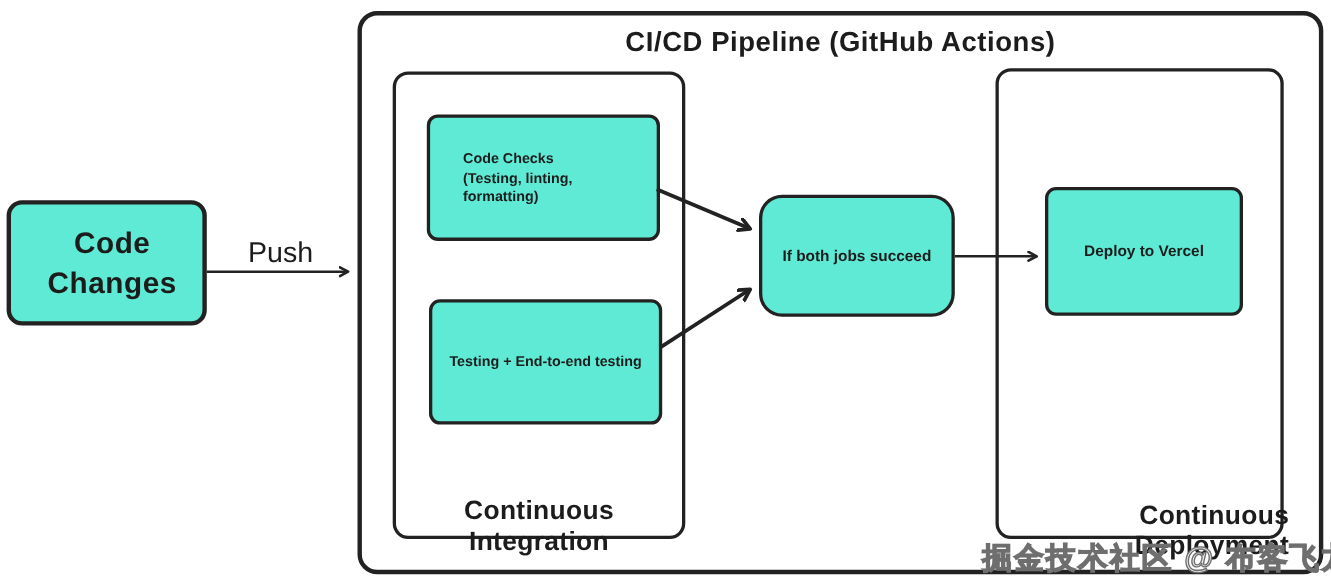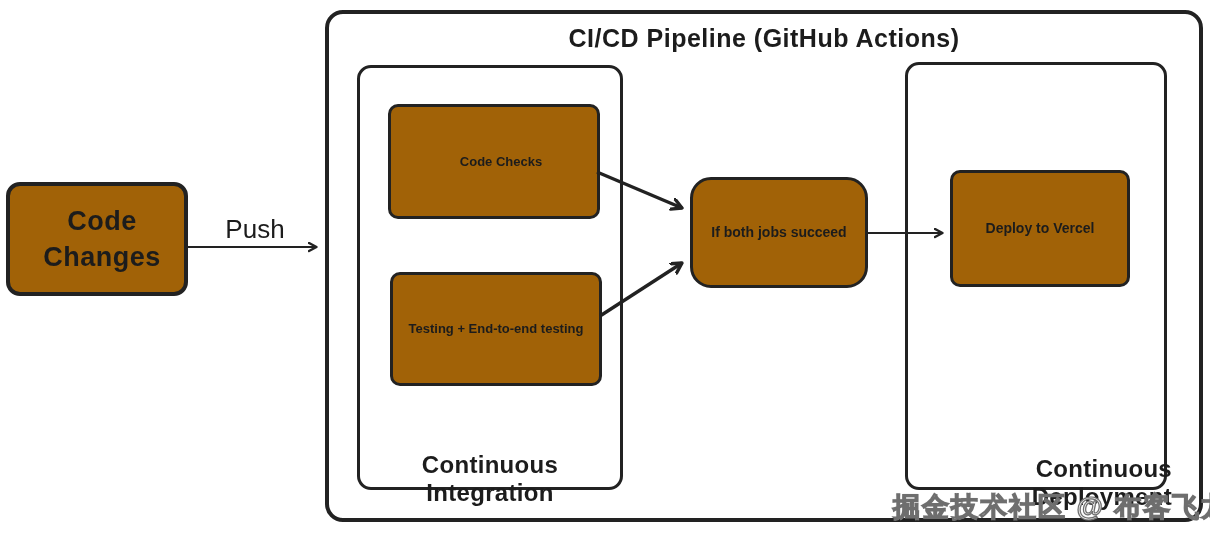--- a/index.html
+++ b/index.html
@@ -1,21 +1,21 @@
 <!DOCTYPE html>
 <html><head>
 <meta charset="utf-8">
 <style>
   html,body{margin:0;padding:0;background:#ffffff;}
   #canvas{
     position:relative;width:1210px;height:534px;background:#ffffff;
     font-family:"Liberation Sans",sans-serif;color:#1c1c1c;overflow:hidden;
   }
   .box{
-    position:absolute;background:#a16207;border:3px solid #222222;
+    position:absolute;background:#5eead4;border:3px solid #222222;
     border-radius:10px;display:flex;align-items:center;justify-content:center;
     box-sizing:border-box;
   }
   .container-box{background:transparent;}
   .node-label{font-weight:bold;text-align:center;line-height:1.35;}
   #code-changes{left:6px;top:182px;width:182px;height:114px;border-width:4px;border-radius:14px;}
   #code-changes .node-label{font-size:27px;letter-spacing:0.5px;padding-left:10px;}
   #outer-box{left:325px;top:10px;width:878px;height:512px;border-width:4px;border-radius:18px;}
   #pipeline-title{
     position:absolute;left:325px;top:24px;width:878px;text-align:center;
@@ -63,20 +63,21 @@
 
   <div class="box container-box" id="outer-box"></div>
   <div id="pipeline-title">CI/CD Pipeline (GitHub Actions)</div>
 
   <div class="box container-box" id="ci-container"></div>
   <div class="group-label" id="ci-label">Continuous Integration</div>
 
   <div class="box" id="code-checks">
     <div class="node-label">
       <span>Code Checks</span><br>
+      <span>(Testing, linting, formatting)</span>
     </div>
   </div>
 
   <div class="box" id="building">
     <div class="node-label">Testing + End-to-end testing</div>
   </div>
 
   <div class="box" id="gate">
     <div class="node-label">If both jobs succeed</div>
   </div>

